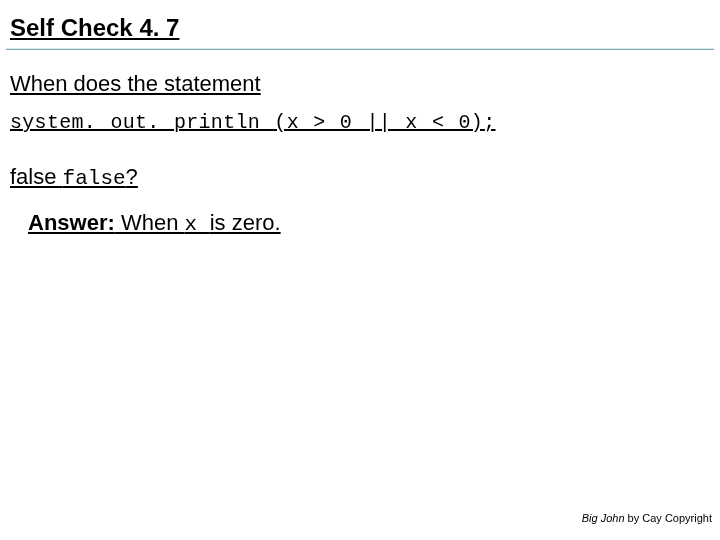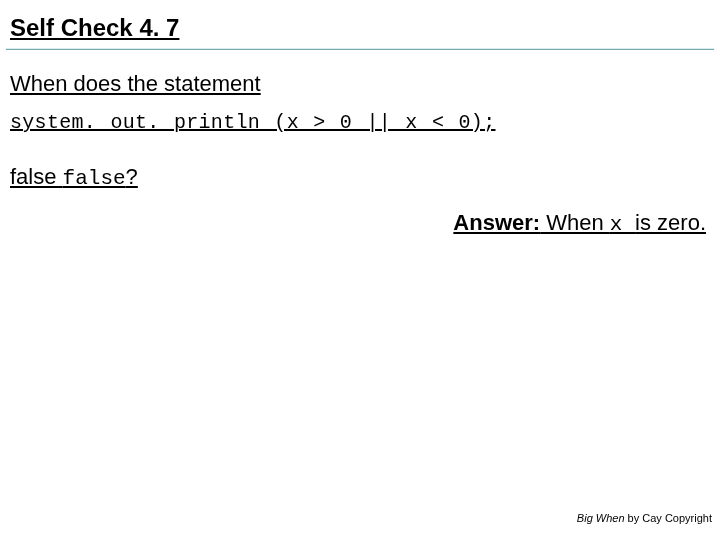--- a/index.html
+++ b/index.html
@@ -8,21 +8,21 @@
   .title-block { padding: 14px 10px 0 10px; }
   .title { font-size: 24px; font-weight: bold; font-family: Verdana, Geneva, sans-serif; }
   .rule-wrap { padding: 0 6px; margin-top: 6px; }
   .rule-top { height: 1px; background: #d8ecee; }
   .rule-bot { height: 1px; background: #7aa8af; }
   .body { padding: 16px 14px 0 10px; }
   .question { font-size: 22px; line-height: 1.6; }
   .codeblock { font-family: "Courier New", Courier, monospace; font-size: 20px; margin: 10px 0 30px 0; letter-spacing: 0.3px; word-spacing: 2px; }
   .q2 { font-size: 22px; margin-top: 4px; }
   .mono { font-family: "Courier New", Courier, monospace; font-size: 21px; }
-  .answer { font-size: 22px; margin-top: 20px; margin-left: 18px; text-align: right; }
+  .answer { font-size: 22px; margin-top: 20px; margin-left: 18px; }
   .bold { font-weight: bold; }
   .footer { position: absolute; right: 8px; bottom: 14px; text-align: right; font-size: 11px; line-height: 1.35; }
   .footer .book { font-style: italic; }
 </style>
 </head>
 <body>
 <div class="slide">
 
   <div class="title-block">
     <div class="title">Self Check 4. 7</div>
@@ -38,17 +38,17 @@
     <div class="q2">
       <span>false </span><span class="mono">false</span><span>?</span>
     </div>
     <div class="answer">
       <span class="bold">Answer:</span><span> When </span><span class="mono">x </span><span> is zero.</span>
     </div>
   </div>
 
   <div class="footer">
     <div>
-      <span class="book">Big When</span><span> by Cay Copyright</span>
+      <span class="book">Big John</span><span> by Cay Copyright</span>
     </div>
   </div>
 
 </div>
 
 </body></html>

